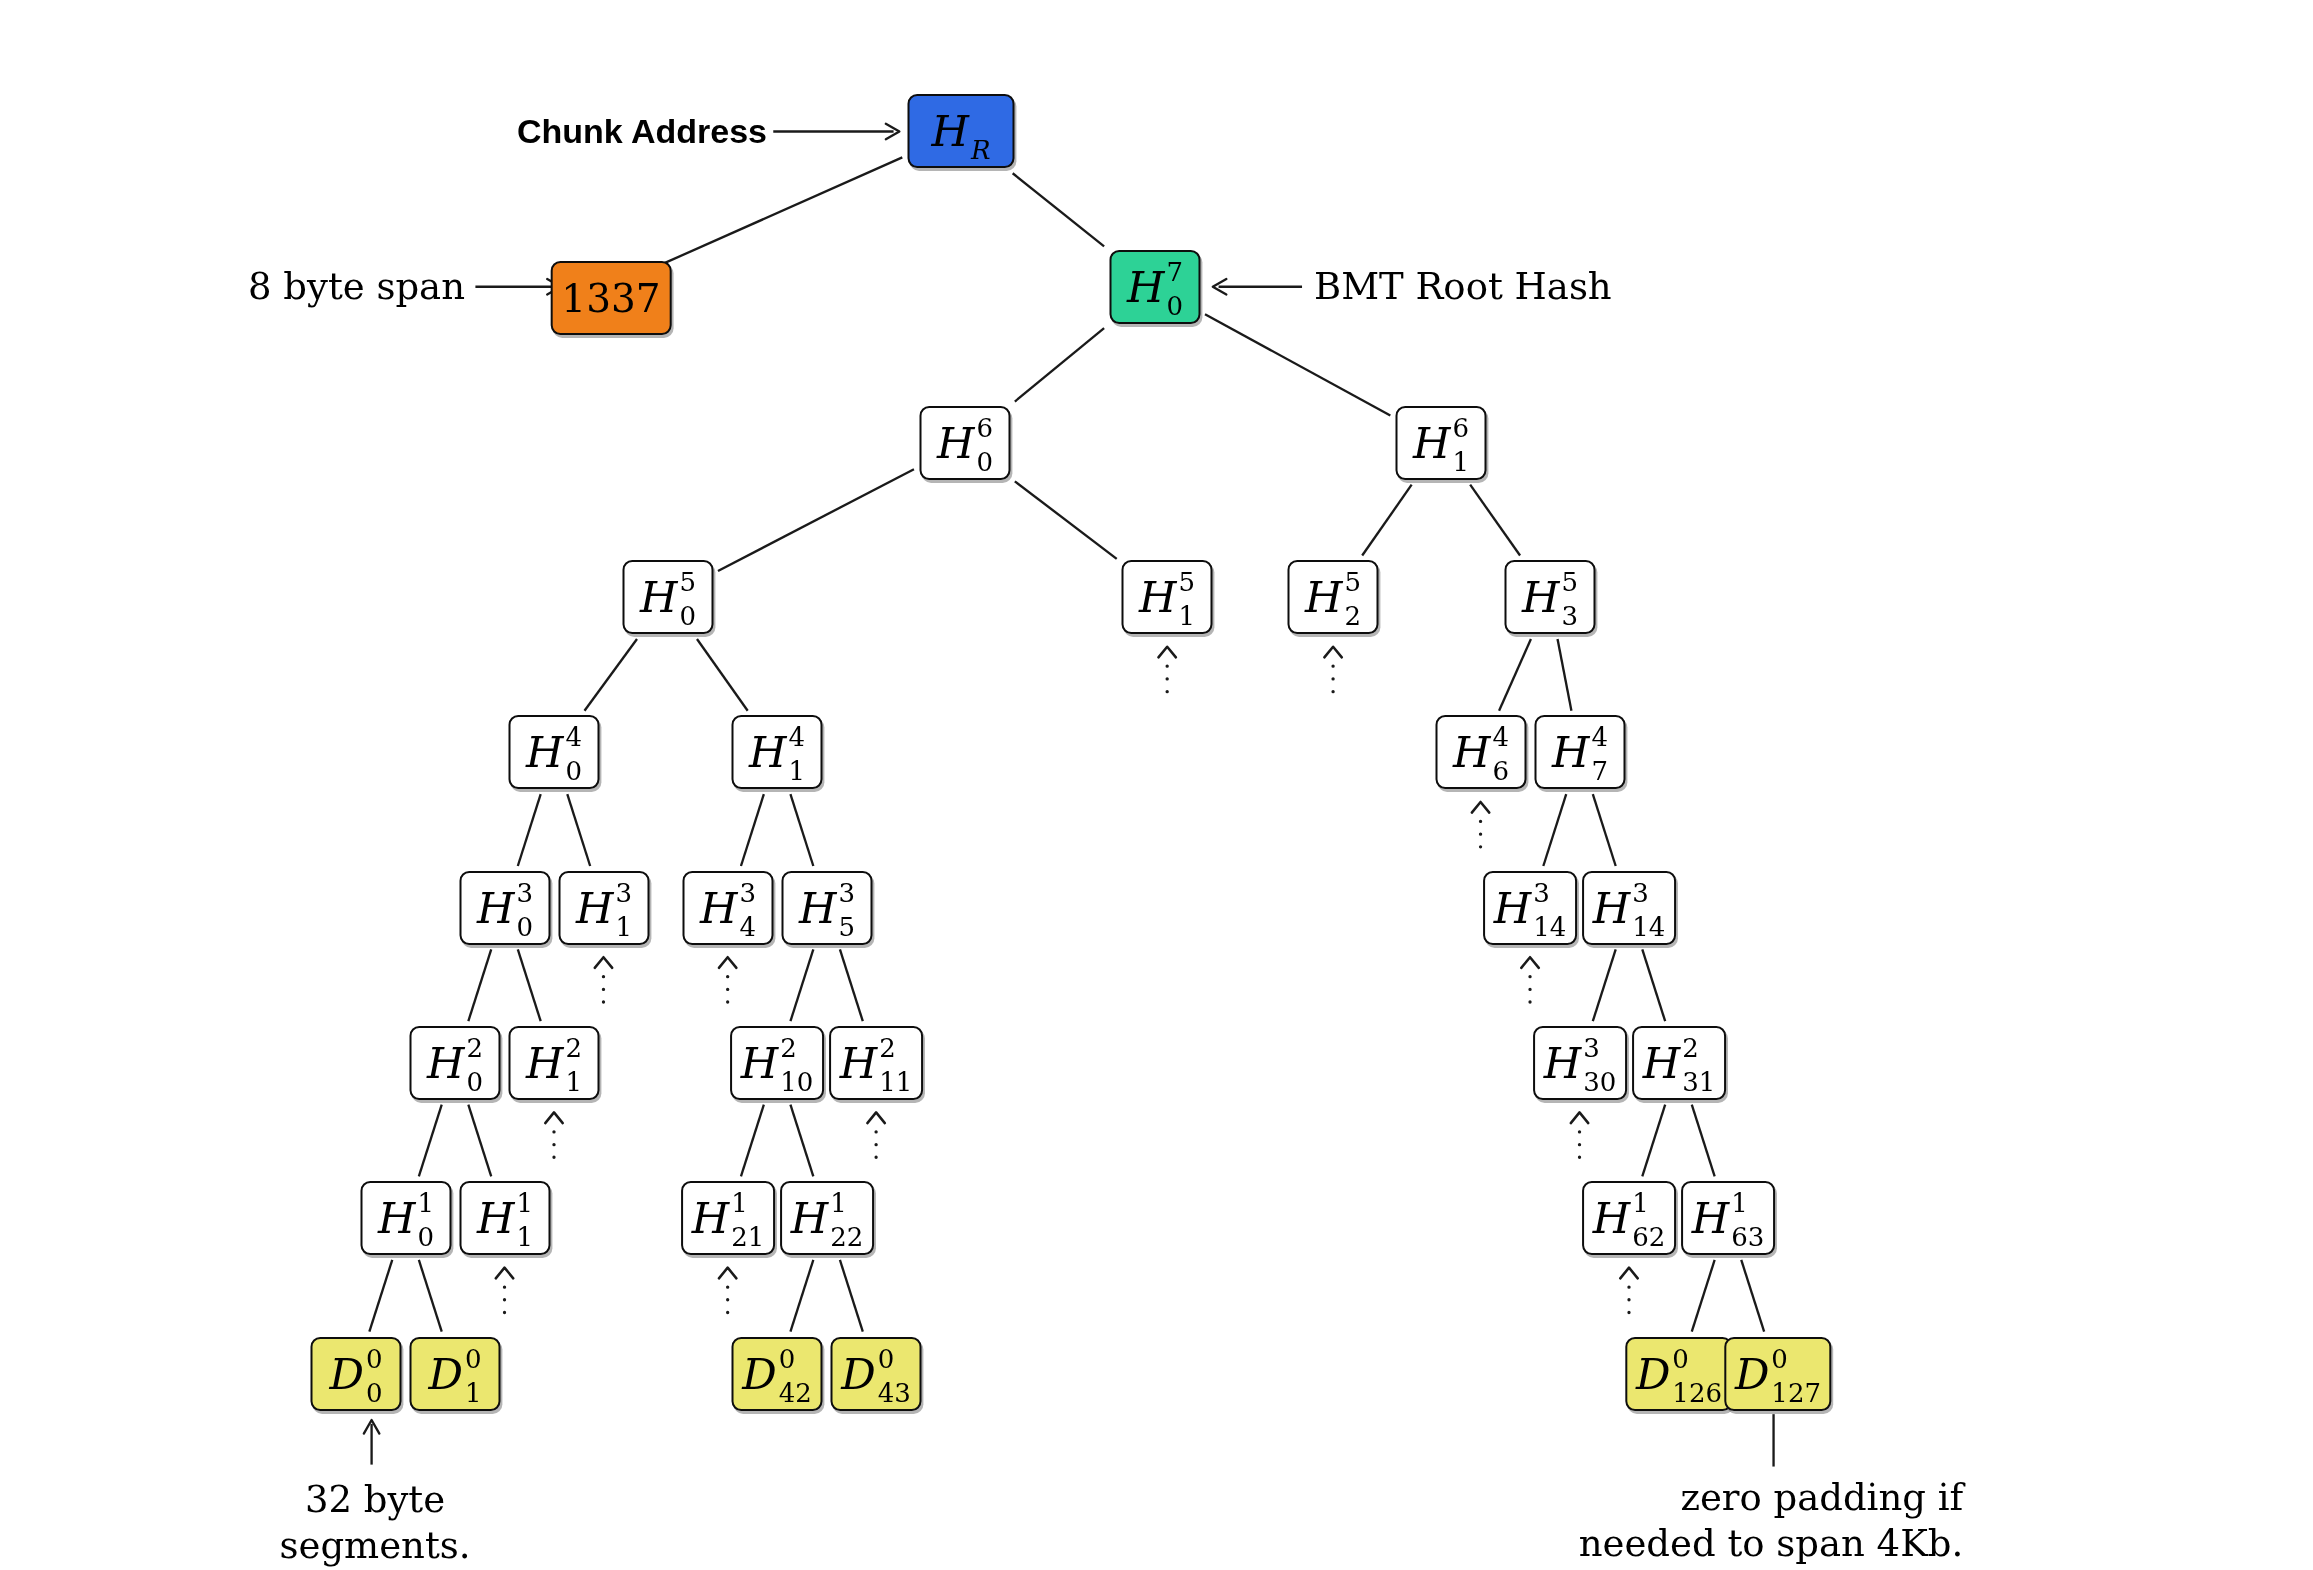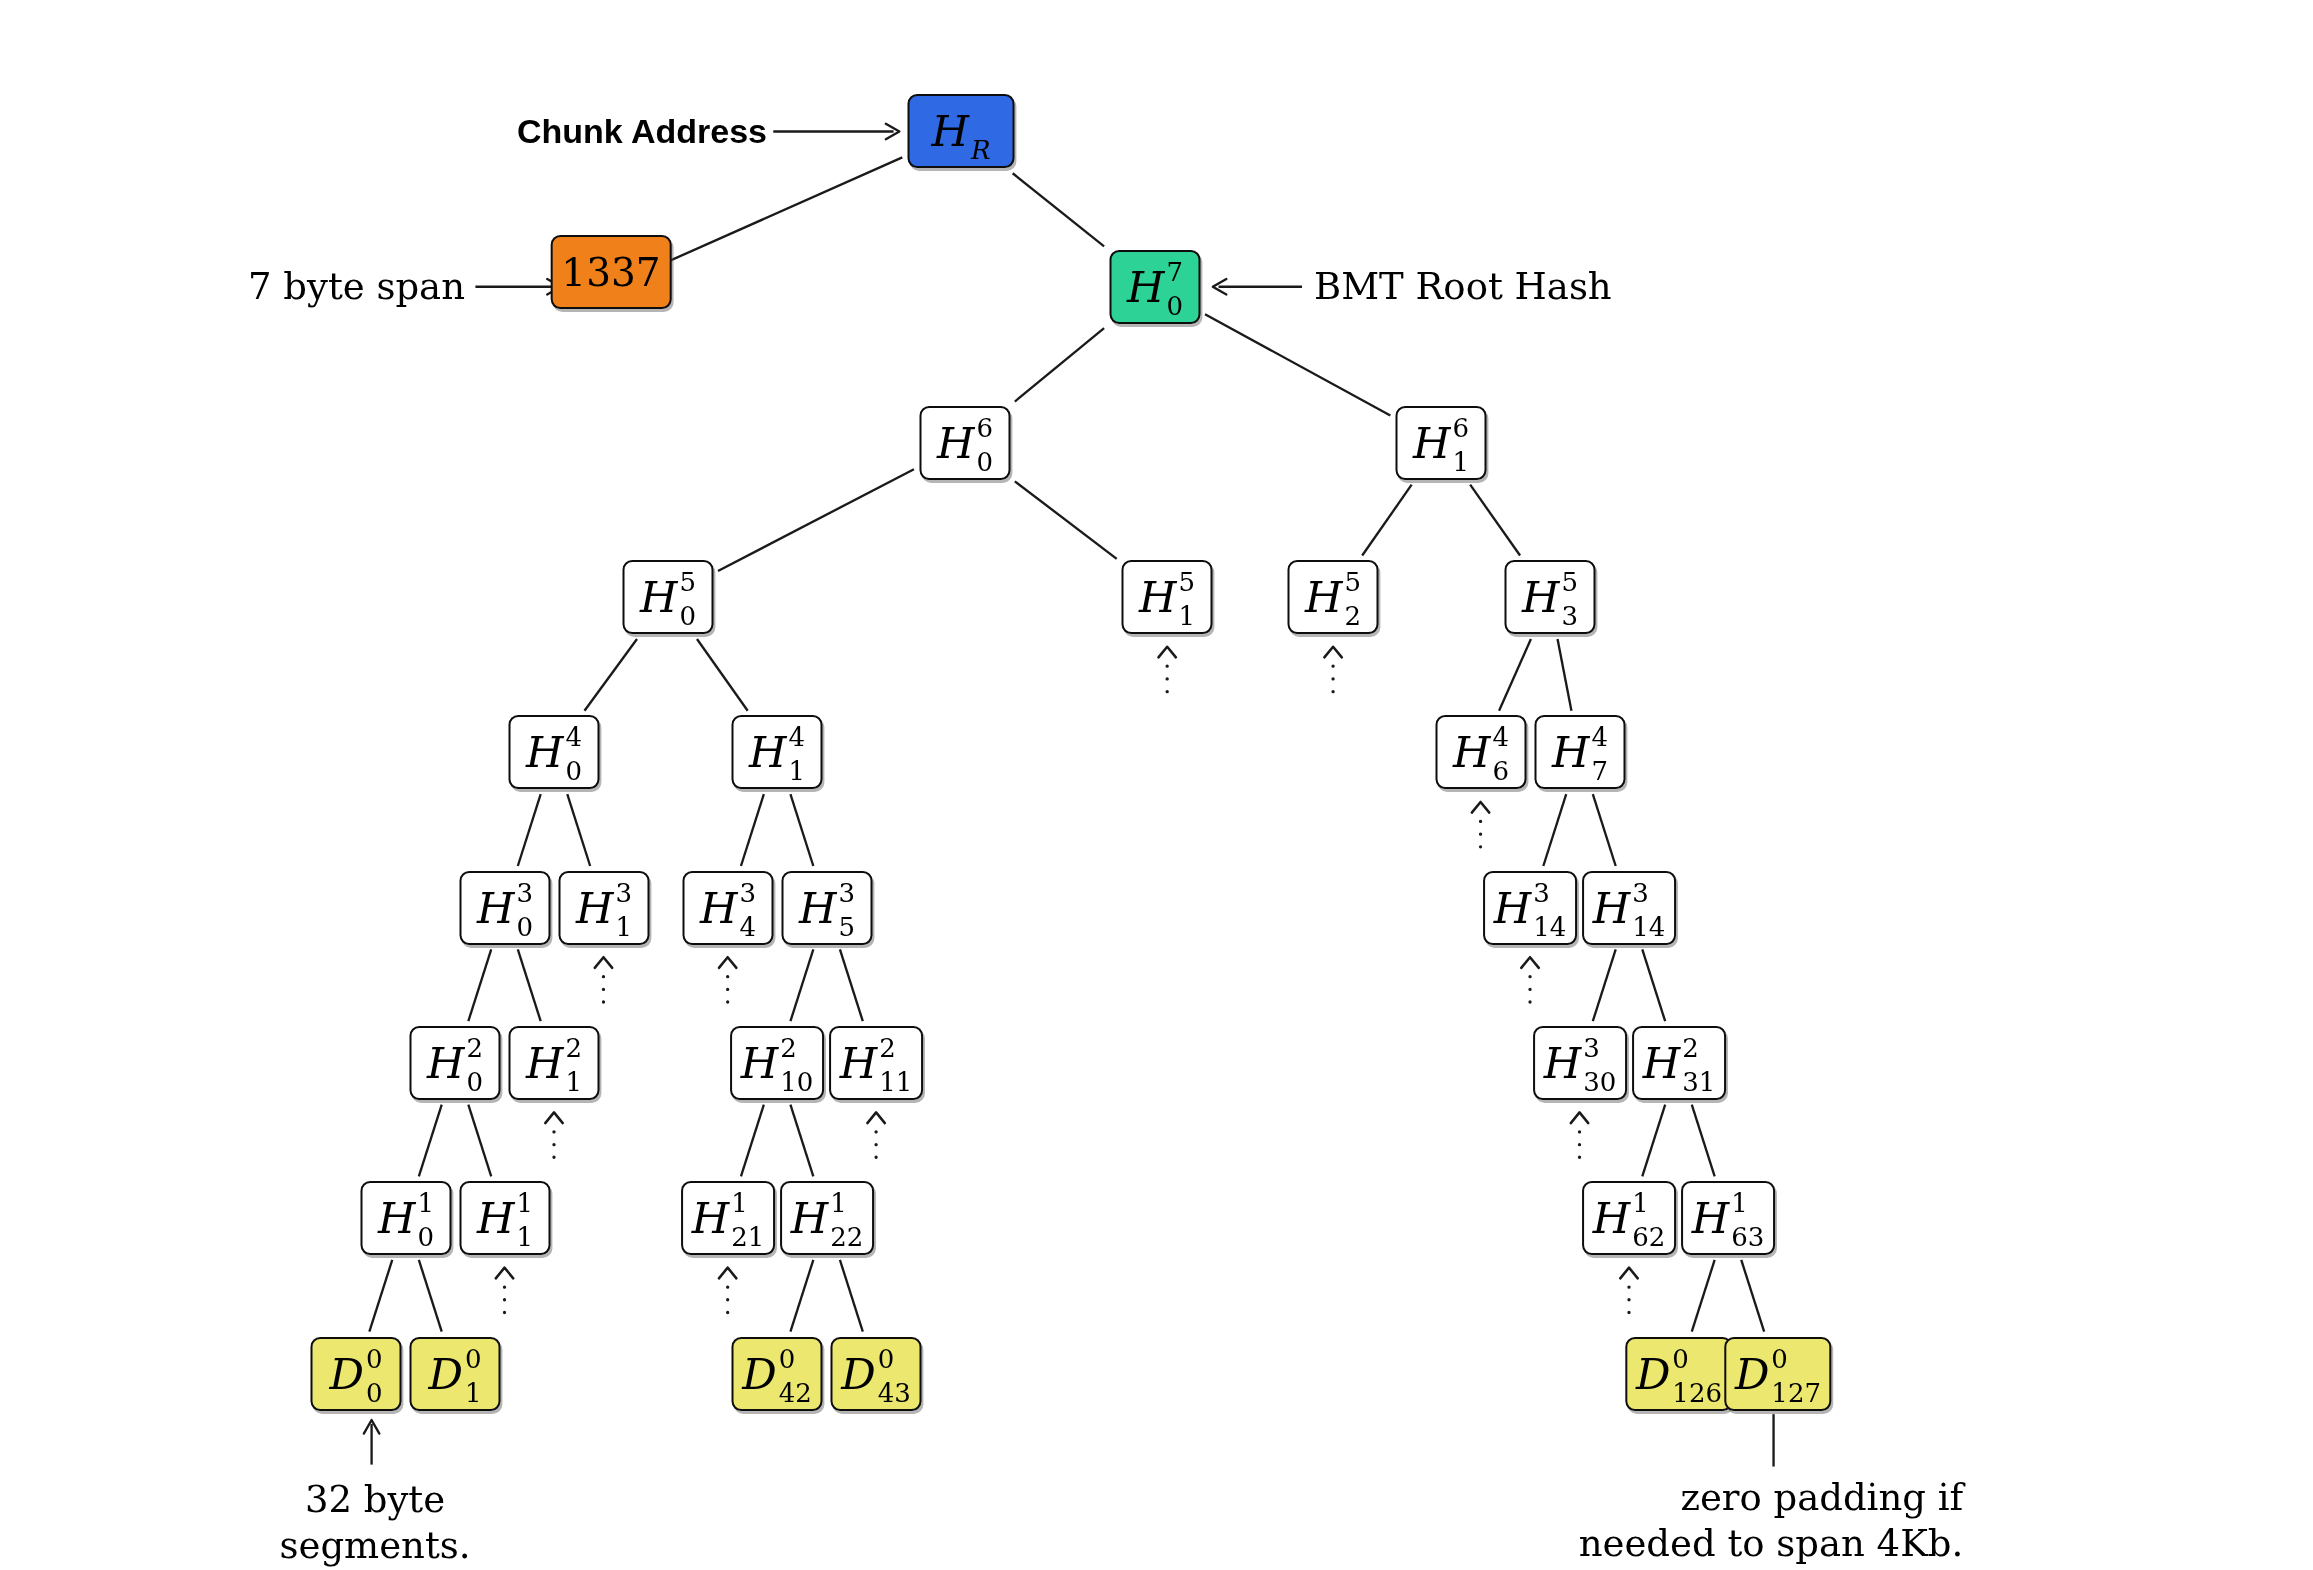--- a/index.html
+++ b/index.html
@@ -96,41 +96,41 @@
       <polyline points="564,238 578,246 564,254" fill="none" stroke="#1a1a1a" stroke-width="2.4" stroke-linecap="round" stroke-linejoin="round"></polyline>
       <line x1="1342" y1="246" x2="1256" y2="246" stroke="#1a1a1a" stroke-width="2.4" stroke-linecap="butt"></line>
       <polyline points="1264,238 1250,246 1264,254" fill="none" stroke="#1a1a1a" stroke-width="2.4" stroke-linecap="round" stroke-linejoin="round"></polyline>
       <line x1="383" y1="1460" x2="383" y2="1418" stroke="#1a1a1a" stroke-width="2.4" stroke-linecap="butt"></line>
       <polyline points="375,1428 383,1414 391,1428" fill="none" stroke="#1a1a1a" stroke-width="2.4" stroke-linecap="round" stroke-linejoin="round"></polyline>
       <line x1="1828" y1="1408" x2="1828" y2="1462" stroke="#1a1a1a" stroke-width="2.4" stroke-linecap="butt"></line>
     </svg>
 
   <div class="note sans-bold" style="left:767px;top:83px;transform:translate(-100%,-50%);">Chunk Address</div>
 
-  <div class="note" style="left:465px;top:239px;transform:translate(-100%,-50%);">7 byte span</div>
+  <div class="note" style="left:465px;top:239px;transform:translate(-100%,-50%);">8 byte span</div>
 
   <div class="note" style="left:1314px;top:239px;transform:translate(0,-50%);">BMT Root Hash</div>
 
   <div class="note center" style="left:375px;top:1475px;transform:translate(-50%,-50%);">
     <div>32 byte</div>
     <div>segments.</div>
   </div>
 
   <div class="note center" style="left:1771px;top:1473px;transform:translate(-50%,-50%);text-align:right;">
     <div>zero padding if</div>
     <div>needed to span 4Kb.</div>
   </div>
 <div class="node fill-blue" style="left: 961px; top: 83px; min-width: 107px;">
       <em>H</em>
       <span class="ss">
         <span class="sup"></span>
         <span class="sub" style="font-style: italic;">R</span>
       </span>
     </div>
-    <div class="node fill-orange plain" style="left: 611px; top: 224px; min-width: 93px;">1337</div>
+    <div class="node fill-orange plain" style="left: 611px; top: 250px; min-width: 93px;">1337</div>
     <div class="node fill-green" style="left: 1155px; top: 239px;">
       <em>H</em>
       <span class="ss">
         <span class="sup">7</span>
         <span class="sub">0</span>
       </span>
     </div>
     <div class="node fill-white" style="left: 965px; top: 395px;">
       <em>H</em>
       <span class="ss">

